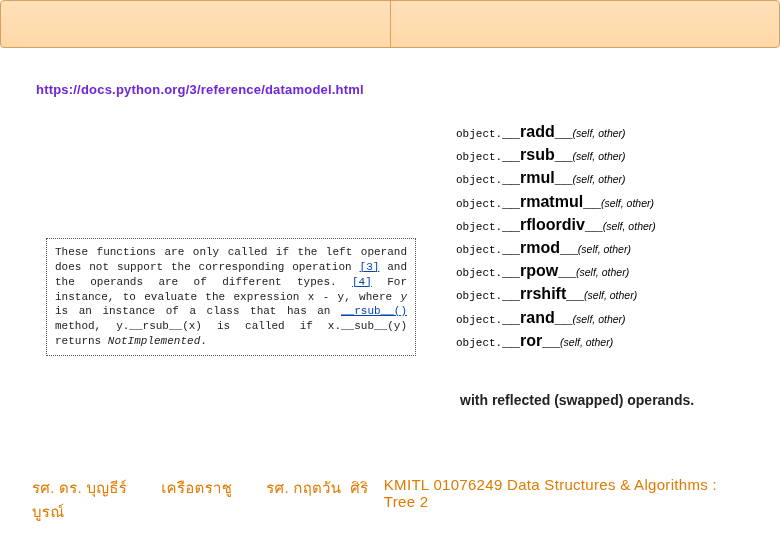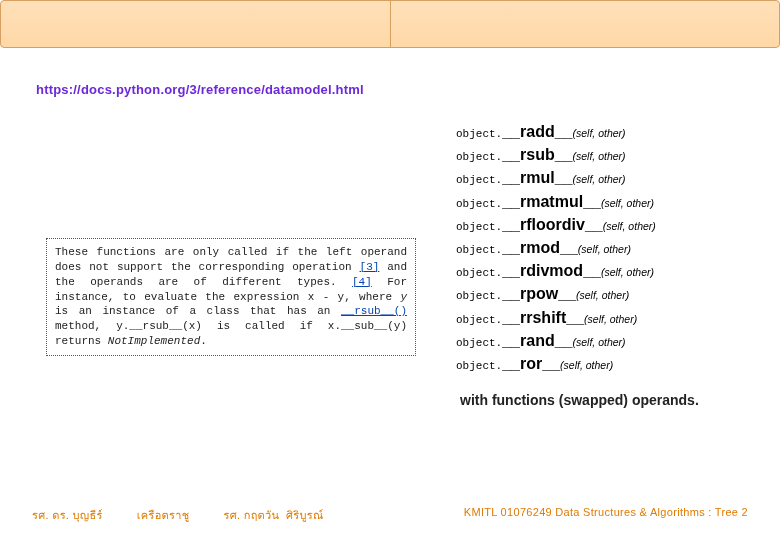--- a/index.html
+++ b/index.html
@@ -12,21 +12,21 @@
   .desc-box { position: absolute; left: 46px; top: 238px; width: 370px; background: #fff; border: 1px dotted #555; padding: 6px 8px; font-family: "Courier New", monospace; font-size: 11px; line-height: 1.35; text-align: justify; color: #222; }
   .desc-box a { color: #0645ad; text-decoration: underline; }
   .desc-box .ital { font-style: italic; }
   .desc-box .mono { font-family: "Courier New", monospace; }
   .methods { position: absolute; left: 456px; top: 120px; width: 300px; font-size: 11px; line-height: 1.45; }
   .methods .row { white-space: nowrap; }
   .methods .obj { font-family: "Courier New", monospace; }
   .methods .name { font-weight: bold; font-family: Arial, sans-serif; font-size: 16px; }
   .methods .args { font-style: italic; font-size: 10.5px; }
   .reflected { position: absolute; left: 460px; top: 392px; font-size: 14px; font-weight: bold; color: #222; }
-  .footer { position: absolute; left: 0; bottom: 16px; width: 100%; display: flex; justify-content: space-between; padding: 0 32px; font-size: 11px; letter-spacing: 0.3px; }
+  .footer { position: absolute; left: 0; bottom: 16px; width: 100%; display: flex; justify-content: space-between; padding: 0 32px; font-size: 15px; letter-spacing: 0.3px; }
   .footer-left { color: #e07b00; }
   .footer-left .sep { display: inline-block; width: 34px; }
   .footer-right { color: #e07b00; }
 </style>
 </head>
 <body>
 
 <div class="slide">
 
   <div class="topbar">
@@ -40,28 +40,27 @@
     <span>These functions are only called if the left operand does not support the corresponding operation </span><a href="#">[3]</a><span> and the operands are of different types. </span><a href="#">[4]</a><span> For instance, to evaluate the expression </span><span class="mono">x - y</span><span>, where </span><span class="ital">y</span><span> is an instance of a class that has an </span><a href="#" class="mono">__rsub__()</a><span> method, </span><span class="mono">y.__rsub__(x)</span><span> is called if </span><span class="mono">x.__sub__(y)</span><span> returns </span><span class="ital">NotImplemented</span><span>.</span>
   </div>
 
   <div class="methods">
       <div class="row"><span class="obj">object.</span><span class="name">__radd__</span><span class="args">(self, other)</span></div>
       <div class="row"><span class="obj">object.</span><span class="name">__rsub__</span><span class="args">(self, other)</span></div>
       <div class="row"><span class="obj">object.</span><span class="name">__rmul__</span><span class="args">(self, other)</span></div>
       <div class="row"><span class="obj">object.</span><span class="name">__rmatmul__</span><span class="args">(self, other)</span></div>
       <div class="row"><span class="obj">object.</span><span class="name">__rfloordiv__</span><span class="args">(self, other)</span></div>
       <div class="row"><span class="obj">object.</span><span class="name">__rmod__</span><span class="args">(self, other)</span></div>
-      <div class="row"><span class="obj">object.</span><span class="name">__rdivmod__</span><span class="args">(self, other)</span></div>
       <div class="row"><span class="obj">object.</span><span class="name">__rpow__</span><span class="args">(self, other)</span></div>
       <div class="row"><span class="obj">object.</span><span class="name">__rrshift__</span><span class="args">(self, other)</span></div>
       <div class="row"><span class="obj">object.</span><span class="name">__rand__</span><span class="args">(self, other)</span></div>
       <div class="row"><span class="obj">object.</span><span class="name">__ror__</span><span class="args">(self, other)</span></div>
     </div>
 
-  <div class="reflected">with functions (swapped) operands.</div>
+  <div class="reflected">with reflected (swapped) operands.</div>
 
   <div class="footer">
     <div class="footer-left">
       <span>รศ. ดร. บุญธีร์</span><span class="sep"></span><span>เครือตราชู</span><span class="sep"></span><span>รศ. กฤตวัน</span>&nbsp;&nbsp;<span>ศิริบูรณ์</span>
     </div>
     <div class="footer-right">KMITL   01076249 Data Structures &amp; Algorithms : Tree 2</div>
   </div>
 
 </div>
 

